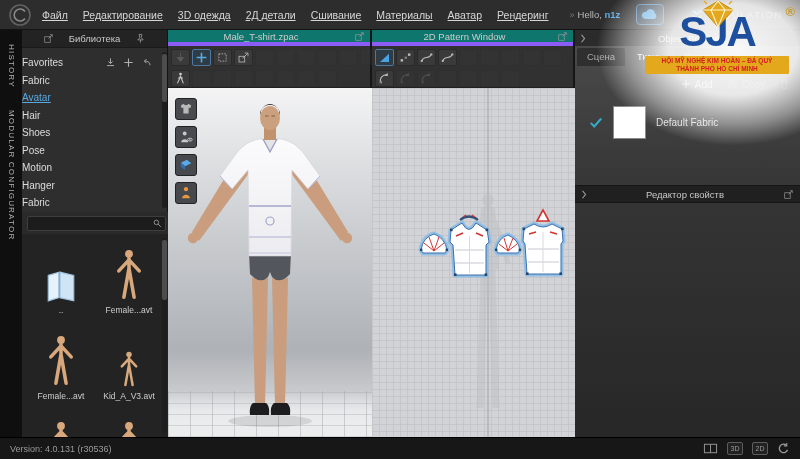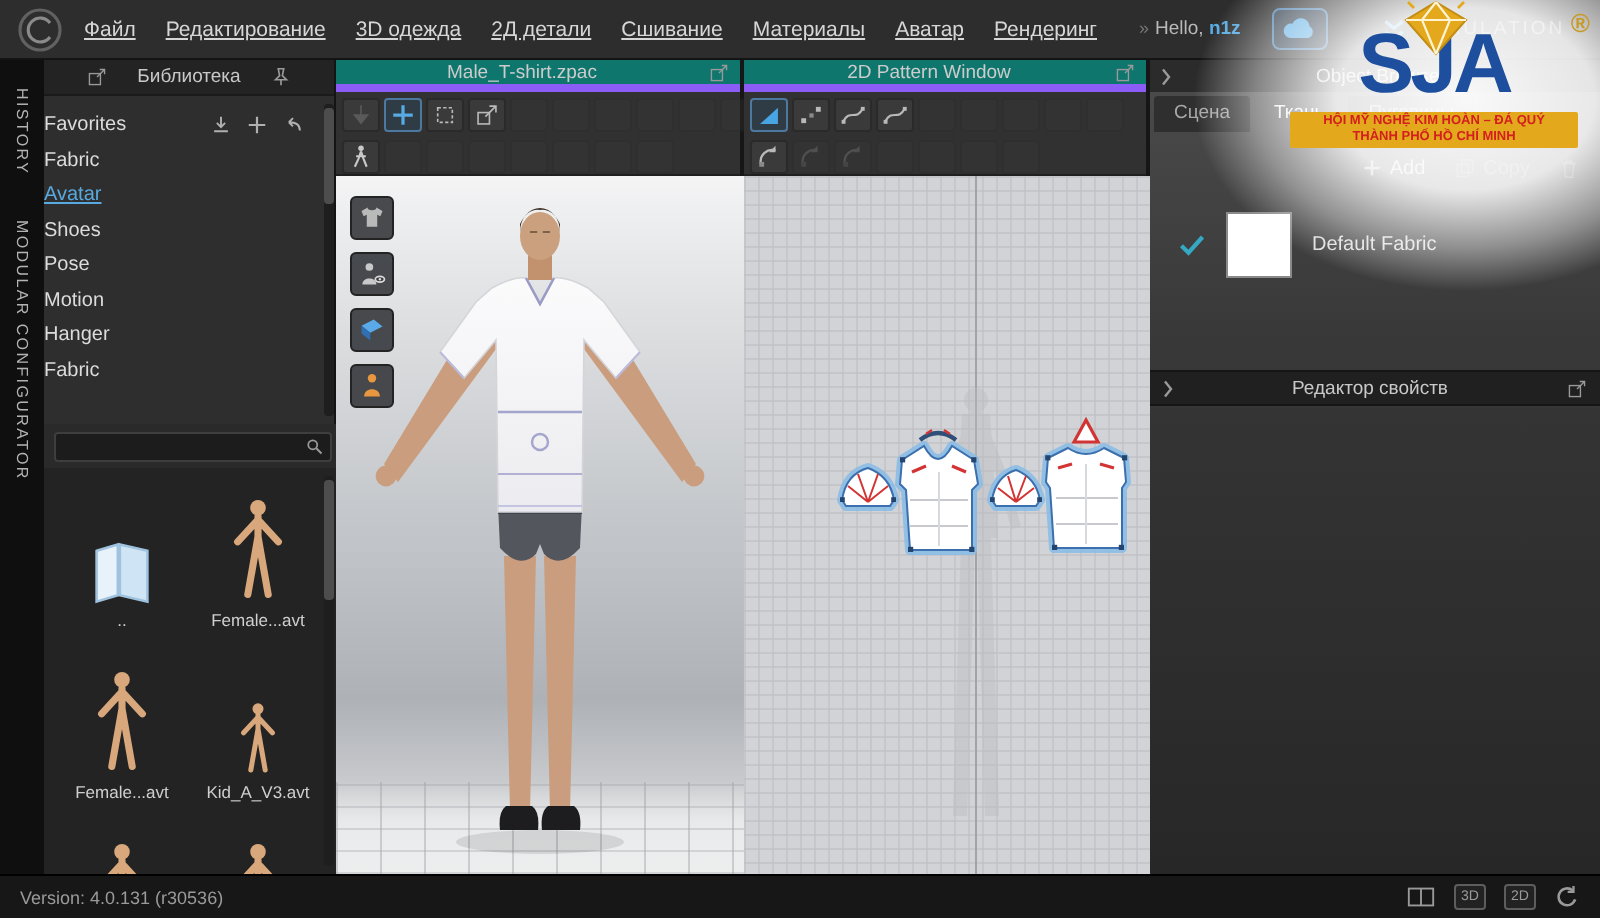--- a/index.html
+++ b/index.html
@@ -280,20 +280,23 @@
           <svg width="11" height="11" viewBox="0 0 16 16">
               <use href="#i-undo"></use>
             </svg>
         </span>
       </div>
       <div class="lib-row">
           <span>Fabric</span>
         </div>
       <div class="lib-row active">
           <span>Avatar</span>
+        </div>
+      <div class="lib-row">
+          <span>Hair</span>
         </div>
       <div class="lib-row">
           <span>Shoes</span>
         </div>
       <div class="lib-row">
           <span>Pose</span>
         </div>
       <div class="lib-row">
           <span>Motion</span>
         </div>

